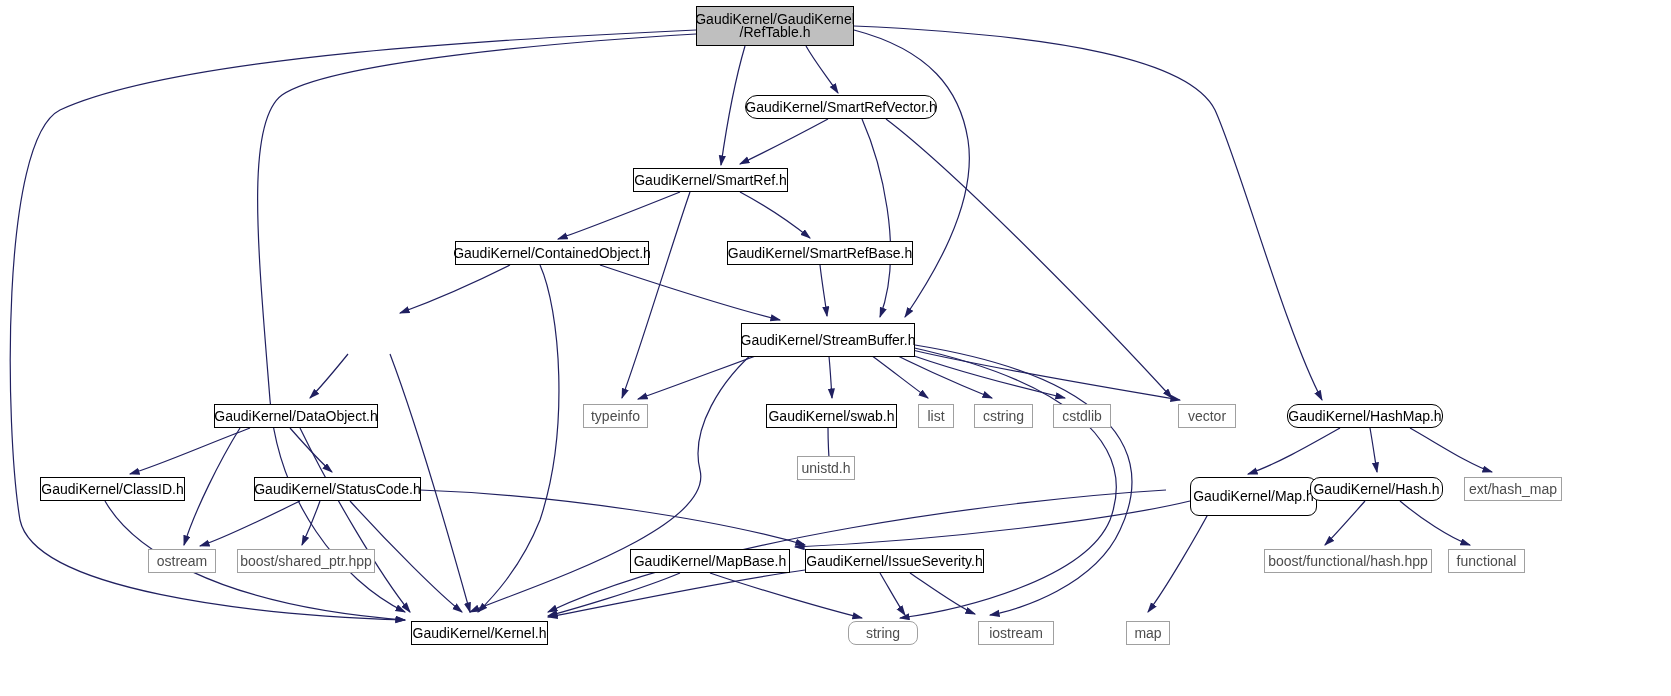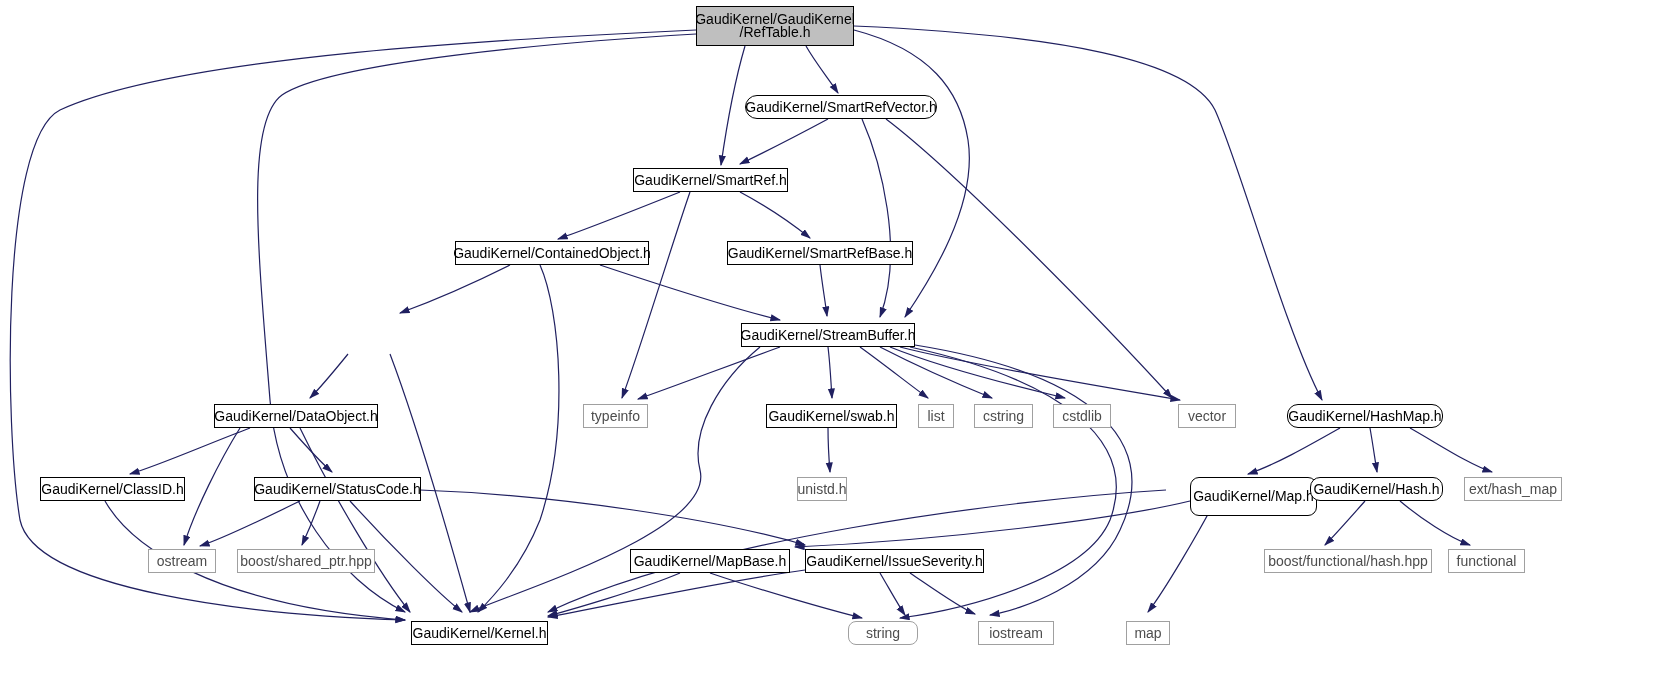--- a/index.html
+++ b/index.html
@@ -130,32 +130,32 @@
       <path d="M805,570 C700,585 600,608 548,617"></path>
     </g>
   </svg>
 
   <div class="node root" style="left:696px;top:6px;width:158px;height:40px;">GaudiKernel/GaudiKernel
 /RefTable.h</div>
   <div class="node solid" style="left:745px;top:95px;width:192px;height:24px;border-radius:12px;">GaudiKernel/SmartRefVector.h</div>
   <div class="node solid" style="left:633px;top:168px;width:155px;height:24px;">GaudiKernel/SmartRef.h</div>
   <div class="node solid" style="left:455px;top:241px;width:194px;height:24px;">GaudiKernel/ContainedObject.h</div>
   <div class="node solid" style="left:727px;top:241px;width:186px;height:24px;">GaudiKernel/SmartRefBase.h</div>
-  <div class="node solid" style="left:741px;top:323px;width:174px;height:24px;">GaudiKernel/StreamBuffer.h</div>
+  <div class="node solid" style="left:741px;top:323px;width:174px;height:34px;">GaudiKernel/StreamBuffer.h</div>
   <div class="node solid" style="left:214px;top:404px;width:164px;height:24px;">GaudiKernel/DataObject.h</div>
   <div class="node ext" style="left:583px;top:404px;width:65px;height:24px;">typeinfo</div>
   <div class="node solid" style="left:766px;top:404px;width:131px;height:24px;">GaudiKernel/swab.h</div>
   <div class="node ext" style="left:918px;top:404px;width:36px;height:24px;">list</div>
   <div class="node ext" style="left:974px;top:404px;width:59px;height:24px;">cstring</div>
   <div class="node ext" style="left:1053px;top:404px;width:58px;height:24px;">cstdlib</div>
   <div class="node ext" style="left:1178px;top:404px;width:58px;height:24px;">vector</div>
   <div class="node solid" style="left:1287px;top:404px;width:156px;height:24px;border-radius:11px;">GaudiKernel/HashMap.h</div>
   <div class="node solid" style="left:40px;top:477px;width:145px;height:24px;">GaudiKernel/ClassID.h</div>
   <div class="node solid" style="left:254px;top:477px;width:167px;height:24px;">GaudiKernel/StatusCode.h</div>
-  <div class="node ext" style="left:797px;top:477px;width:50px;height:24px;">unistd.h</div>
+  <div class="node ext" style="left:797px;top:456px;width:58px;height:24px;">unistd.h</div>
   <div class="node solid" style="left:1190px;top:477px;width:127px;height:39px;border-radius:9px;">GaudiKernel/Map.h</div>
   <div class="node solid" style="left:1310px;top:477px;width:133px;height:24px;border-radius:10px;">GaudiKernel/Hash.h</div>
   <div class="node ext" style="left:1464px;top:477px;width:98px;height:24px;">ext/hash_map</div>
   <div class="node ext" style="left:148px;top:549px;width:68px;height:24px;">ostream</div>
   <div class="node ext" style="left:237px;top:549px;width:138px;height:24px;">boost/shared_ptr.hpp</div>
   <div class="node solid" style="left:630px;top:549px;width:160px;height:24px;">GaudiKernel/MapBase.h</div>
   <div class="node solid" style="left:805px;top:549px;width:179px;height:24px;">GaudiKernel/IssueSeverity.h</div>
   <div class="node ext" style="left:1264px;top:549px;width:168px;height:24px;">boost/functional/hash.hpp</div>
   <div class="node ext" style="left:1448px;top:549px;width:77px;height:24px;">functional</div>
   <div class="node solid" style="left:411px;top:621px;width:137px;height:24px;">GaudiKernel/Kernel.h</div>

